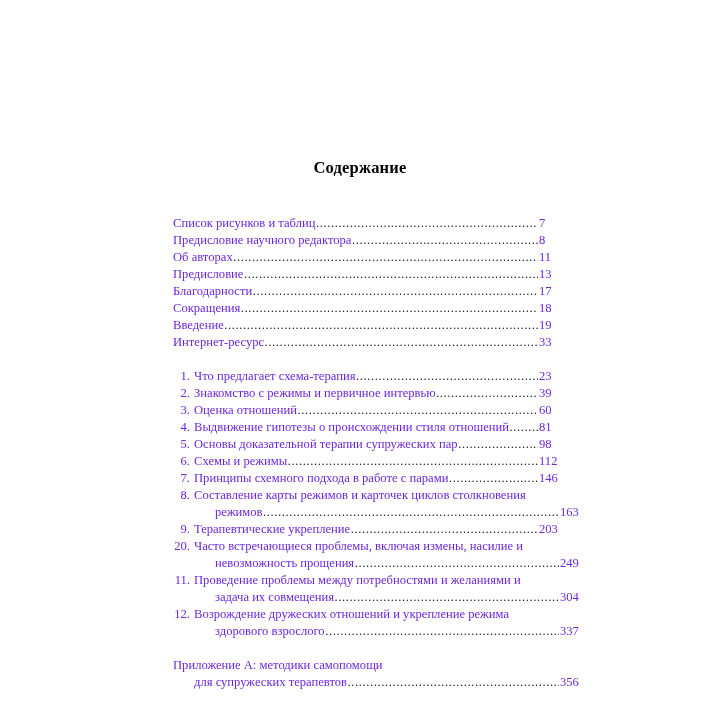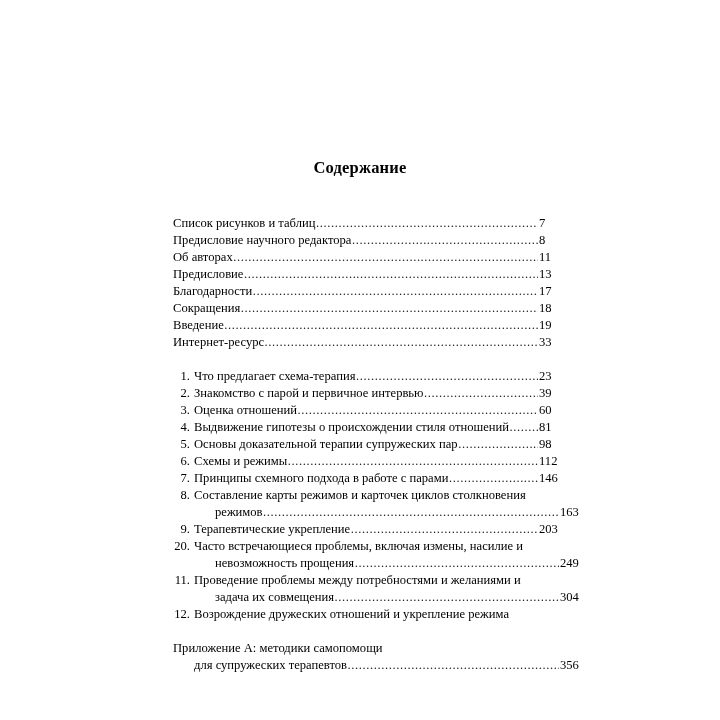--- a/index.html
+++ b/index.html
@@ -39,21 +39,21 @@
   .toc-block {
     margin: 0;
     padding: 0;
   }
   .block-gap {
     height: 17px;
   }
   .toc-entry {
     font-size: 12.6px;
     line-height: 17px;
-    color: #000000;
+    color: #6d28d9;
   }
   
   .toc-line {
     display: flex;
     align-items: baseline;
     white-space: nowrap;
     width: 100%;
   }
   .ent-num {
     flex: 0 0 auto;
@@ -166,21 +166,21 @@
           <div class="toc-line">
             <span class="ent-num">1.</span>
             <span class="ent-text">Что предлагает схема-терапия</span>
             <span class="ent-dots"></span>
             <span class="ent-page">23</span>
           </div>
         </div>
         <div class="toc-entry">
           <div class="toc-line">
             <span class="ent-num">2.</span>
-            <span class="ent-text">Знакомство с парой и первичное интервью</span>
+            <span class="ent-text">Знакомство с режимы и первичное интервью</span>
             <span class="ent-dots"></span>
             <span class="ent-page">39</span>
           </div>
         </div>
         <div class="toc-entry">
           <div class="toc-line">
             <span class="ent-num">3.</span>
             <span class="ent-text">Оценка отношений</span>
             <span class="ent-dots"></span>
             <span class="ent-page">60</span>
@@ -259,20 +259,26 @@
             <span class="ent-num" style="visibility: hidden;"></span>
             <span class="ent-text">задача их совмещения</span>
             <span class="ent-dots"></span>
             <span class="ent-page">304</span>
           </div>
         </div>
         <div class="toc-entry">
           <div class="toc-line nolead">
             <span class="ent-num">12.</span>
             <span class="ent-text">Возрождение дружеских отношений и укрепление режима</span>
+          </div>
+          <div class="toc-line cont">
+            <span class="ent-num" style="visibility: hidden;"></span>
+            <span class="ent-text">здорового взрослого</span>
+            <span class="ent-dots"></span>
+            <span class="ent-page">337</span>
           </div>
         </div>
       </div>
     <div class="block-gap"></div>
     <div class="toc-block" id="block-appendix">
         <div class="toc-entry">
           <div class="toc-line nolead">
             <span class="ent-text">Приложение А: методики самопомощи</span>
           </div>
           <div class="toc-line cont">

